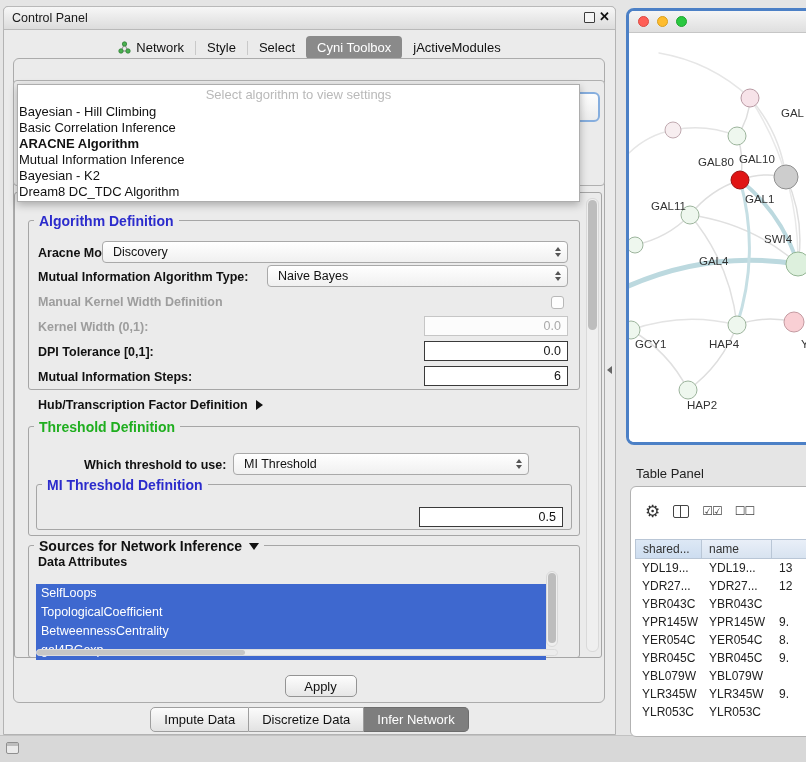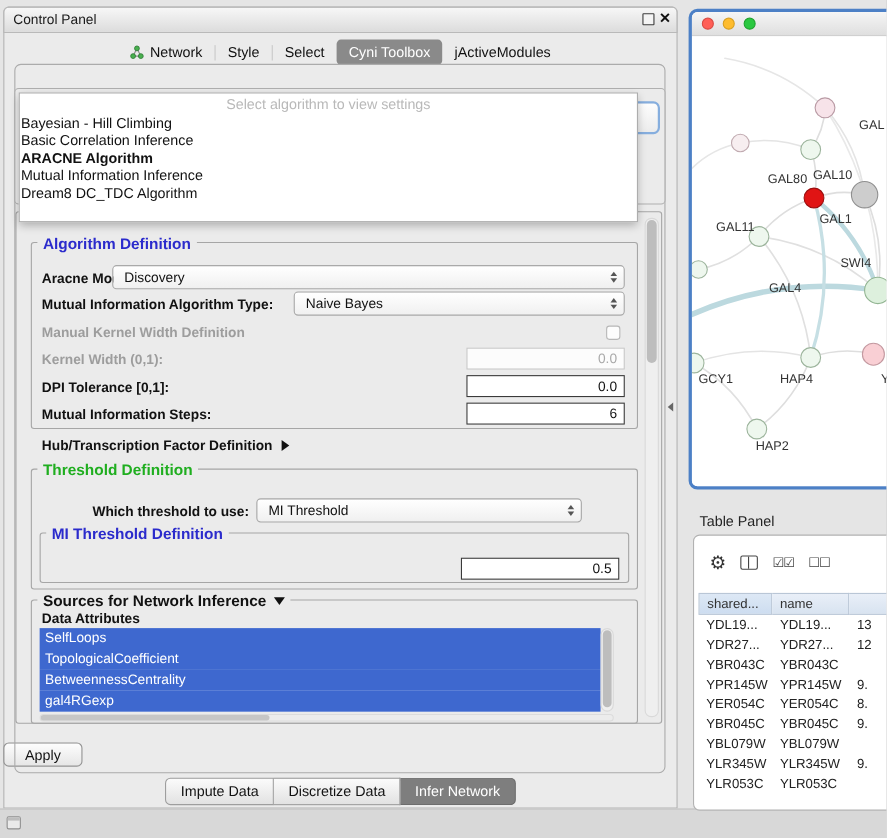--- a/index.html
+++ b/index.html
@@ -77,21 +77,21 @@
   .src-title-row { display:flex; align-items:center; gap:7px; }
 
   .src-list { z-index:5; background:#fff; }
   .src-item { height:19px; line-height:19px; padding-left:5px; color:#fff; background:#3e68cf; font-size:12.5px; white-space:nowrap; }
 
   .vscroll { background:#efefef; border:1px solid #d9d9d9; border-radius:6px; z-index:5; }
   .vscroll .thumb { margin:1px; background:#bdbdbd; border-radius:5px; }
   .hscroll { background:#ececec; border:1px solid #dcdcdc; border-radius:4px; z-index:5; }
   .hscroll .thumb { height:100%; background:#c6c6c6; border-radius:4px; width:40%; }
 
-  .apply-row { left:3px; top:675px; width:613px; display:flex; justify-content:flex-start; }
+  .apply-row { left:14px; top:675px; width:613px; display:flex; justify-content:center; }
   .apply-btn { width:72px; height:22px; border:1px solid #949494; border-radius:5px;
     background:linear-gradient(#fdfdfd,#e6e6e6); font-size:13px; display:flex;
     align-items:center; justify-content:center; }
 
   .btabs { left:3px; top:707px; width:613px; display:flex; justify-content:center; }
   .btab { font-size:13px; padding:4px 13px; background:linear-gradient(#fbfbfb,#e2e2e2);
     border:1px solid #9e9e9e; border-left-width:0; color:#111; }
   .btab:first-child { border-left-width:1px; border-radius:5px 0 0 5px; }
   .btab:last-child { border-radius:0 5px 5px 0; }
   .btab.selected { background:#7e7e7e; color:#fff; border-color:#6d6d6d; }
@@ -177,20 +177,21 @@
 
   <div class="abs alg-fragment"></div>
   <div class="abs combo-fragment"></div>
 
   <div class="abs dropdown">
     <div class="dd-placeholder">Select algorithm to view settings</div>
     <div class="dd-item">Bayesian - Hill Climbing</div>
     <div class="dd-item">Basic Correlation Inference</div>
     <div class="dd-item bold">ARACNE Algorithm</div>
     <div class="dd-item">Mutual Information Inference</div>
+    <div class="dd-item">Bayesian - K2</div>
     <div class="dd-item">Dream8 DC_TDC Algorithm</div>
   </div>
 
   <div class="abs groupbox" style="left:14px; top:192px; width:588px; height:466px;"></div>
   <div class="abs group-title" style="left:20px; top:185px;">Cyni Algorithm Settings</div>
 
   <div class="abs vscroll" style="left:586px; top:198px; width:13px; height:454px;">
     <div class="thumb" style="height:130px;"></div>
   </div>
 
@@ -248,21 +249,21 @@
   <div class="abs group-title t-blue" style="left:42px; top:477px;">MI Threshold Definition</div>
   <div class="abs field strong" style="left:419px; top:507px; width:144px;">0.5</div>
 
   <div class="abs groupbox" style="left:28px; top:545px; width:552px; height:113px;"></div>
   <div class="abs group-title src-title-row" style="left:34px; top:538px;">
     <span>Sources for Network Inference</span>
     <span class="tri-down"></span>
   </div>
   <div class="abs lbl" style="left:38px; top:555px;">Data Attributes</div>
 
-  <div class="abs src-list" style="left:36px; top:571px; width:510px;">
+  <div class="abs src-list" style="left:36px; top:584px; width:510px;">
     <div class="src-item">SelfLoops</div>
     <div class="src-item">TopologicalCoefficient</div>
     <div class="src-item">BetweennessCentrality</div>
     <div class="src-item">gal4RGexp</div>
   </div>
   <div class="abs vscroll" style="left:546px; top:571px; width:12px; height:76px;">
     <div class="thumb" style="height:70px;"></div>
   </div>
   <div class="abs hscroll" style="left:36px; top:649px; width:522px; height:7px;">
     <div class="thumb"></div>

